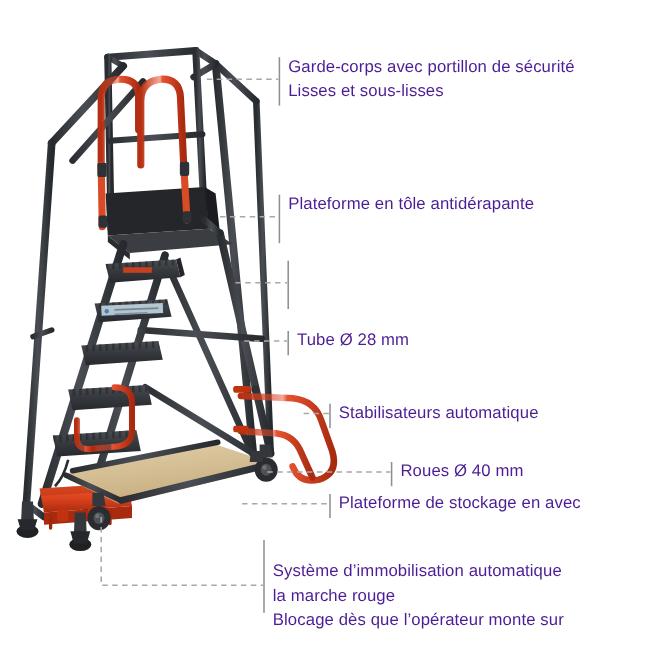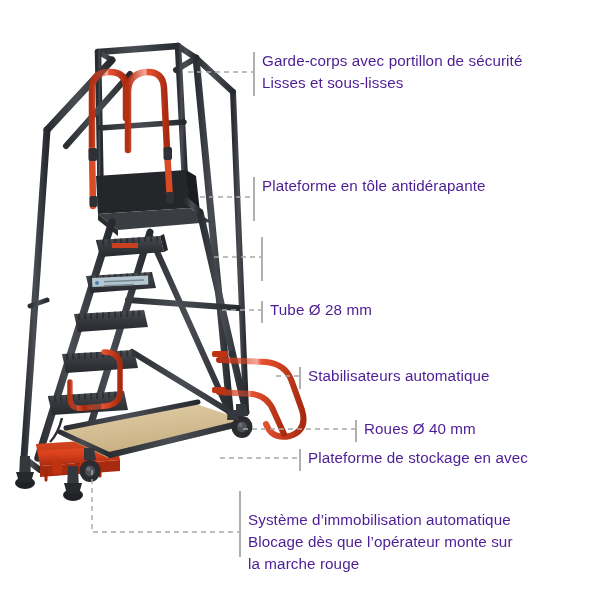--- a/index.html
+++ b/index.html
@@ -246,16 +246,16 @@
   </svg>
 
   <div id="annot-layer">
       <div class="annot" style="left: 262px; top: 50px;"><span class="ln">Garde-corps avec portillon de sécurité</span><span class="ln">Lisses et sous-lisses</span></div>
       <div class="annot" style="left: 262px; top: 175px;"><span class="ln">Plateforme en tôle antidérapante</span></div>
       <div class="annot" style="left: 270px; top: 235px;"></div>
       <div class="annot" style="left: 270px; top: 299px;"><span class="ln">Tube Ø 28 mm</span></div>
       <div class="annot" style="left: 308px; top: 365px;"><span class="ln">Stabilisateurs automatique</span></div>
       <div class="annot" style="left: 364px; top: 418px;"><span class="ln">Roues Ø 40 mm</span></div>
       <div class="annot" style="left: 308px; top: 447px;"><span class="ln">Plateforme de stockage en avec</span></div>
-      <div class="annot" style="left: 248px; top: 509px;"><span class="ln">Système d’immobilisation automatique</span><span class="ln">Blocage dès que l’opérateur monte sur</span><span class="ln">la marche rouge</span></div>
+      <div class="annot" style="left: 248px; top: 509px;"><span class="ln">Système d’immobilisation automatique</span><span class="ln">la marche rouge</span><span class="ln">Blocage dès que l’opérateur monte sur</span></div>
     </div>
 
 </div>
 
 </body></html>

